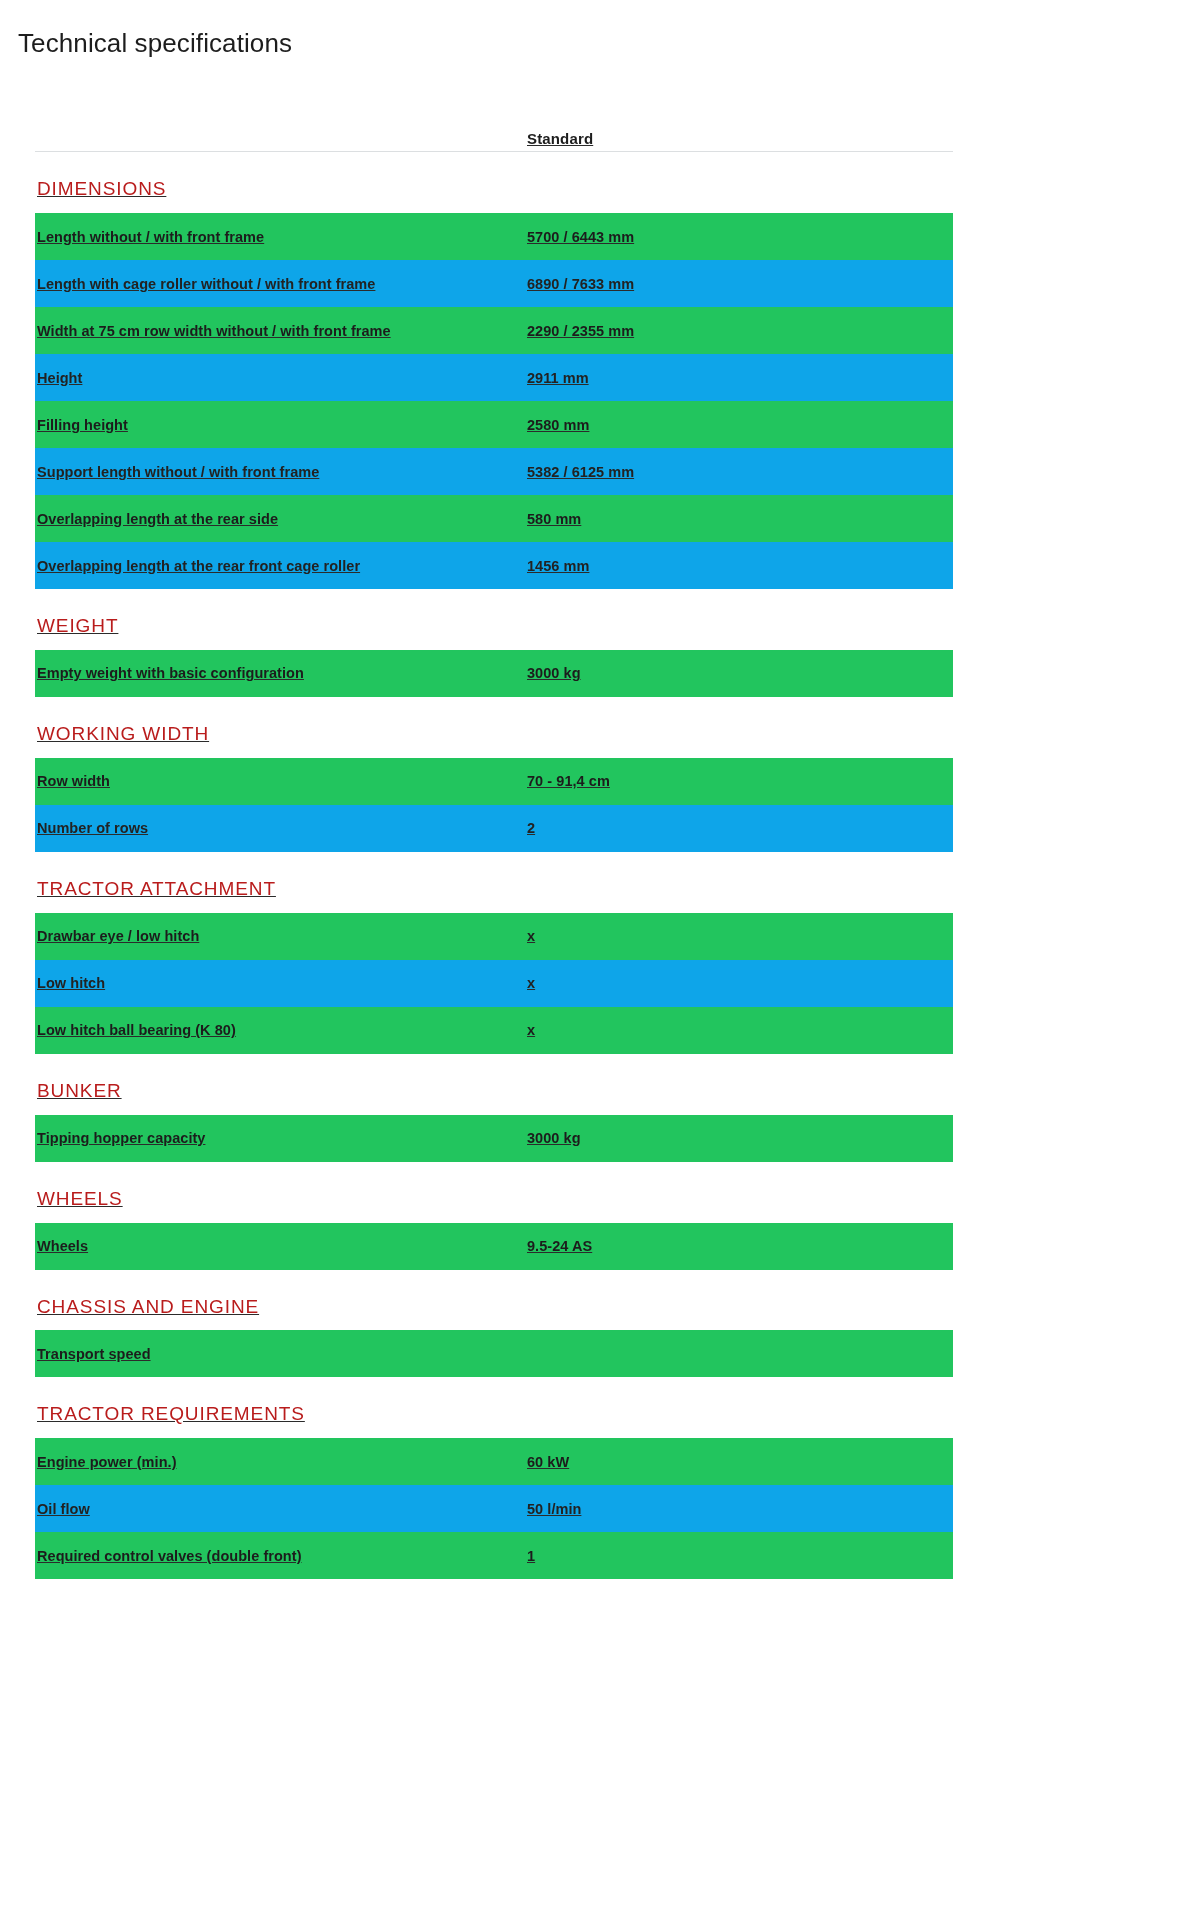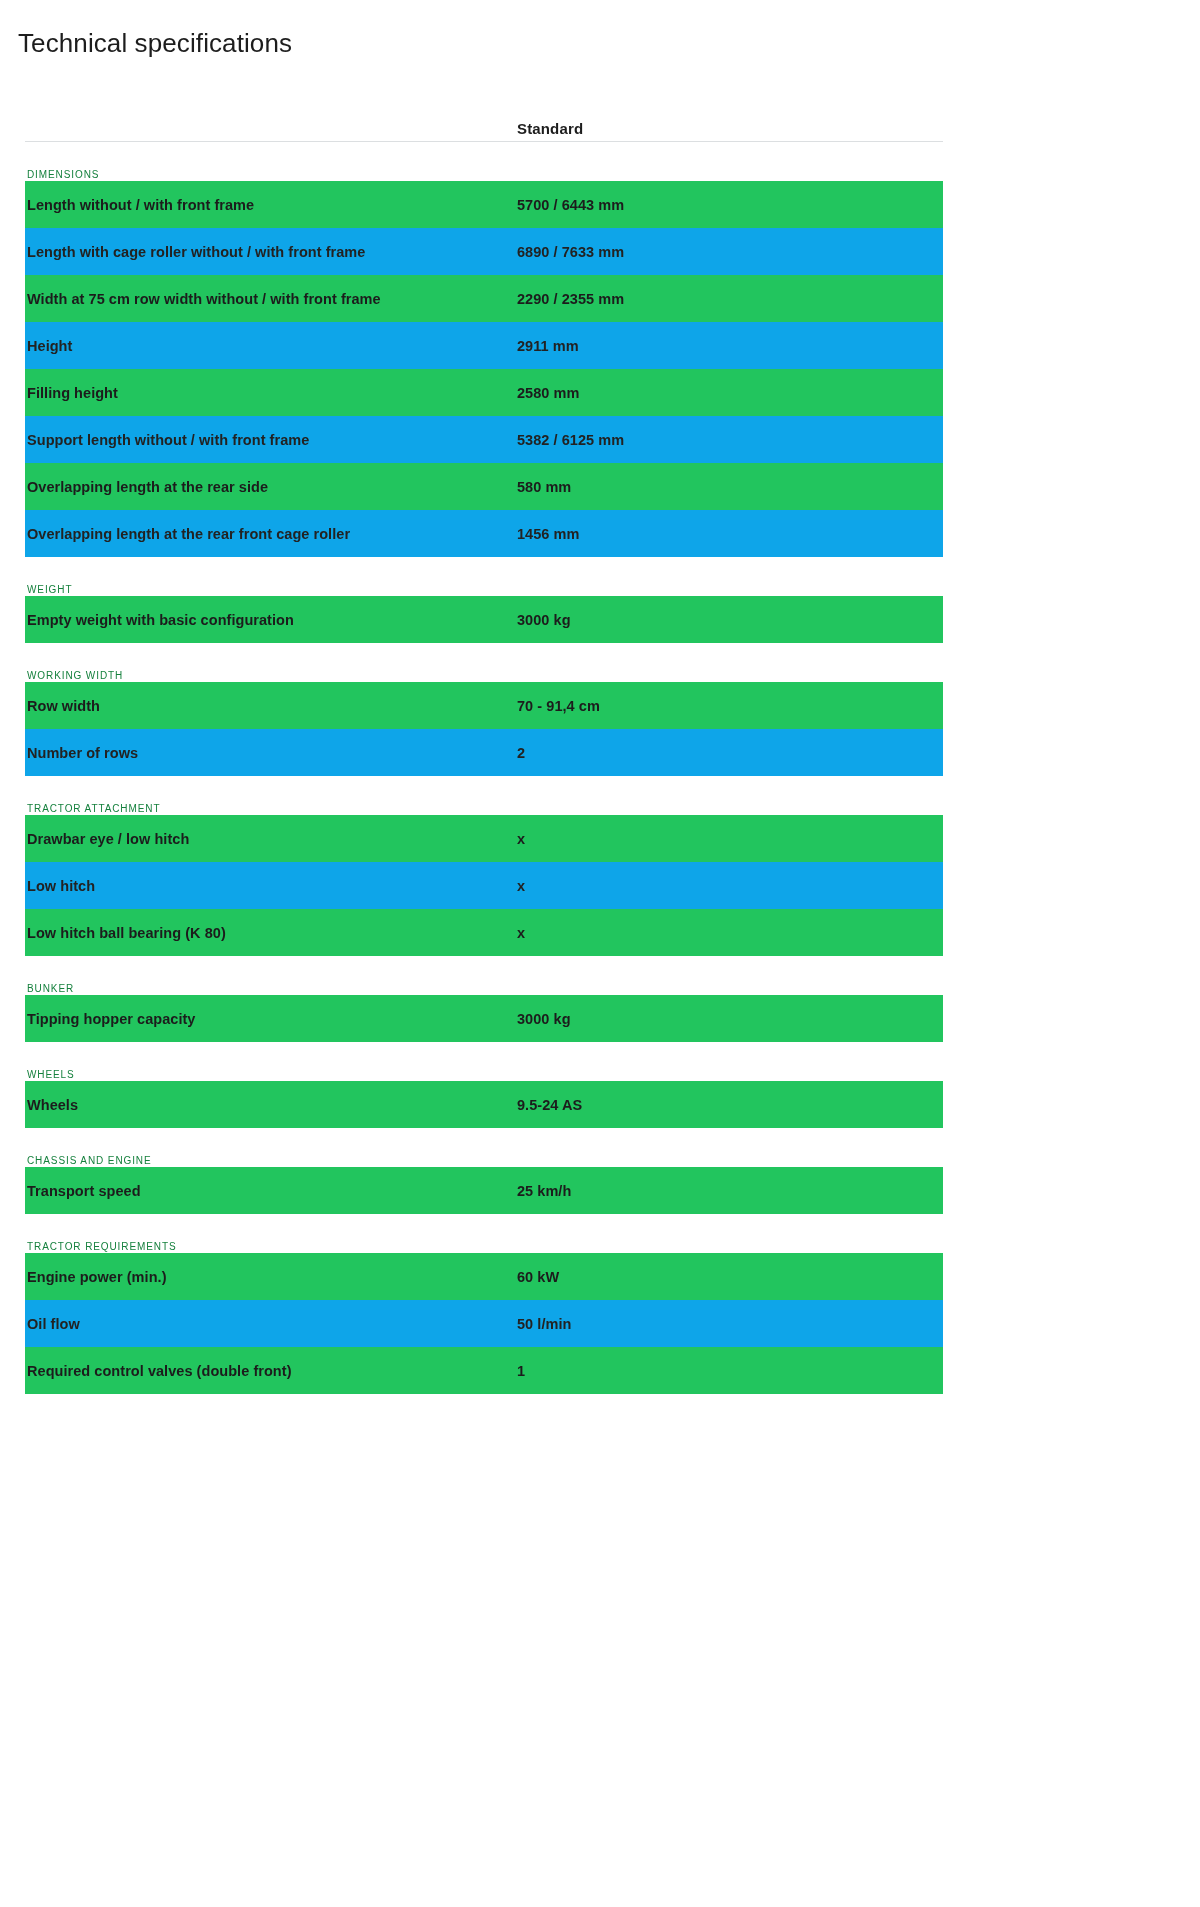--- a/index.html
+++ b/index.html
@@ -29,23 +29,24 @@
     font-weight: 400;
     color: #1d1d1d;
     letter-spacing: 0.1px;
     margin: 0;
     padding: 28px 8px 0 18px;
     line-height: 1.2;
   }
 
   
   .spec-table {
-    margin: 7px;
+    margin: 17px;
     padding: 0 24px 0 18px;
     width: 960px;
+    text-decoration: underline;
   }
 
   
   .spec-header {
     display: flex;
     align-items: flex-end;
     height: 76px;
     padding-bottom: 4px;
     border-bottom: 1px solid #dcdfe1;
   }
@@ -57,26 +58,26 @@
     flex: 1 1 auto;
     font-size: 15px;
     font-weight: bold;
     color: #1d1d1d;
     letter-spacing: 0.15px;
     padding-left: 0;
   }
 
   
   .section-head {
-    font-size: 10px;
+    font-size: 19px;
     font-weight: 400;
-    color: #15803d;
+    color: #b91c1c;
     letter-spacing: 0.9px;
     text-transform: uppercase;
-    padding: 27px 0 1px 2px;
+    padding: 27px 0 13px 2px;
     line-height: 1.1;
   }
 
   
   .spec-row {
     display: flex;
     align-items: center;
     height: 47px;
     background: #0ea5e9;
   }
@@ -200,21 +201,20 @@
           <div class="section-head">WHEELS</div>
           <div class="spec-row striped">
             <div class="cell-label">Wheels</div>
             <div class="cell-value">9.5-24 AS</div>
           </div>
         </div>
         <div class="section-block">
           <div class="section-head">CHASSIS AND ENGINE</div>
           <div class="spec-row striped">
             <div class="cell-label">Transport speed</div>
-            <div class="cell-value">25 km/h</div>
           </div>
         </div>
         <div class="section-block">
           <div class="section-head">TRACTOR REQUIREMENTS</div>
           <div class="spec-row striped">
             <div class="cell-label">Engine power (min.)</div>
             <div class="cell-value">60 kW</div>
           </div>
           <div class="spec-row">
             <div class="cell-label">Oil flow</div>

